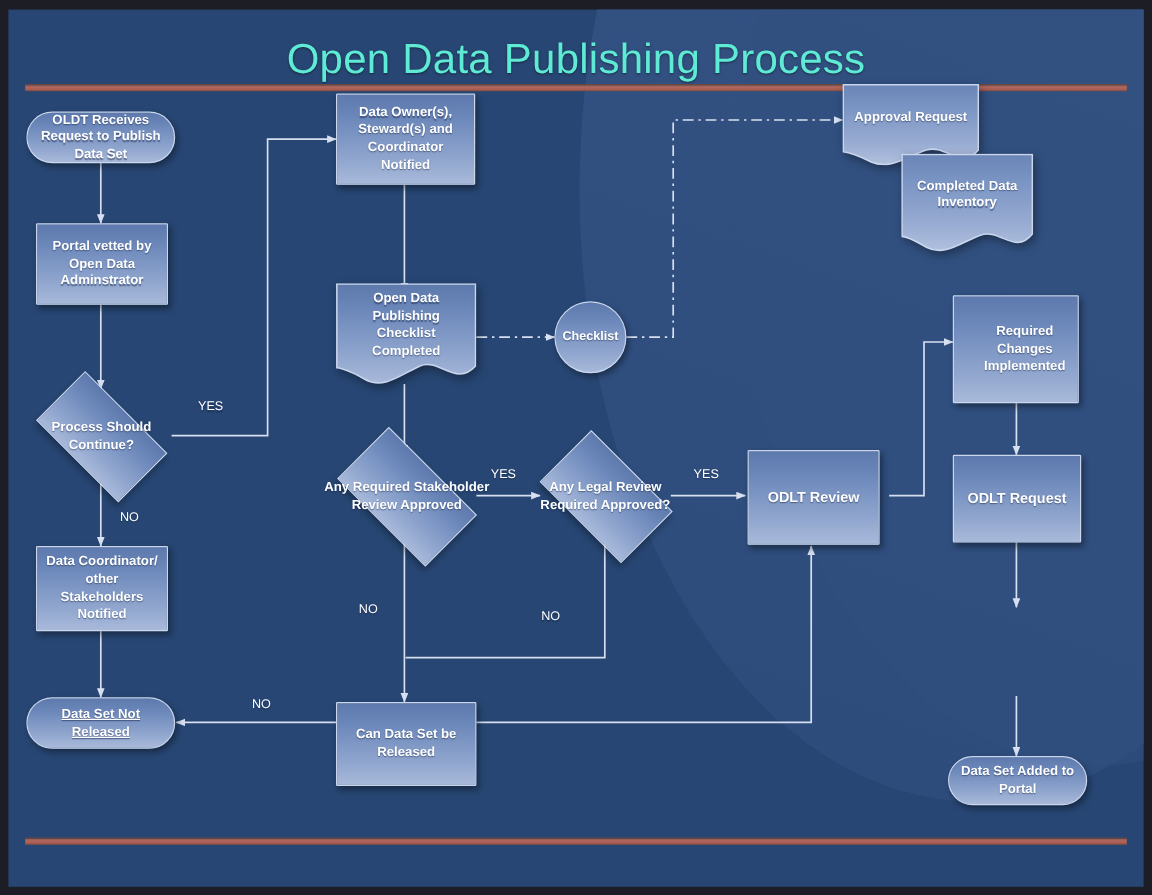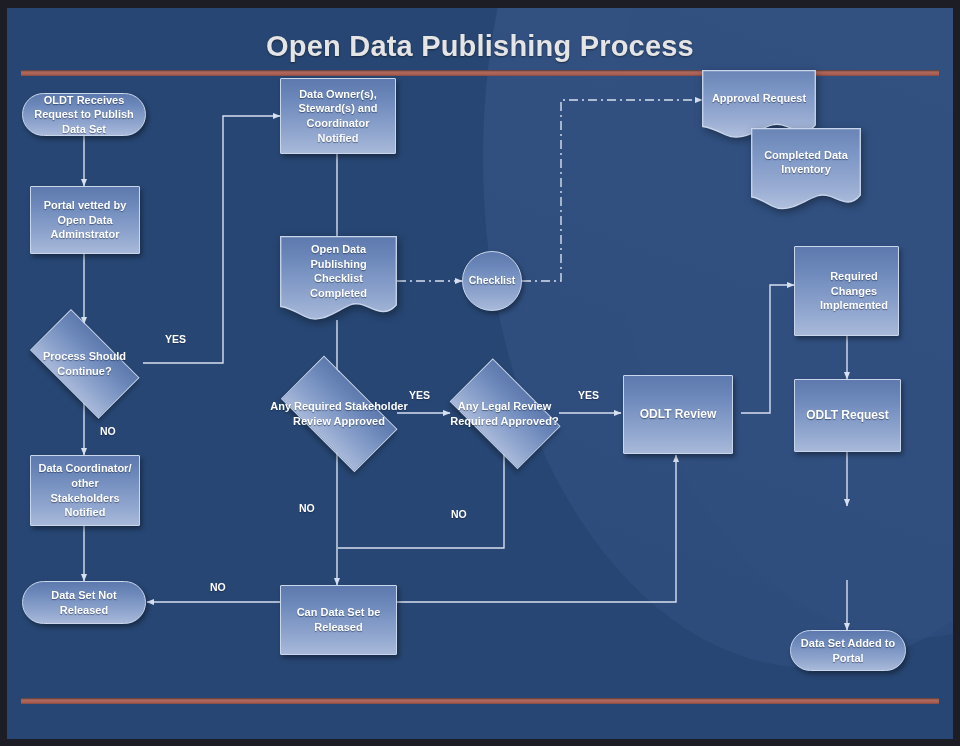--- a/index.html
+++ b/index.html
@@ -35,23 +35,23 @@
     width:600px;height:930px;
     border-radius:50%;
     background:#31507f;
     opacity:.55;
   }
 
   
   #title{
     position:absolute;left:0;top:22px;width:946px;
     text-align:center;
-    color:#e5e5e5;
-    font-size:29px;
-    font-weight:700;
+    color:#5eead4;
+    font-size:35px;
+    font-weight:400;
     letter-spacing:.2px;
     text-shadow:0 1px 2px rgba(0,0,0,.45);
   }
   .rule{
     position:absolute;
     height:5px;
     background:linear-gradient(to bottom,#8e5a52 0%,#b4675c 35%,#a35b50 75%,#7d4a43 100%);
     border-top:1px solid #6c4640;
   }
   #rule-top{left:14px;top:62px;width:918px;}
@@ -121,21 +121,21 @@
     color:#fff;font-weight:bold;font-size:11px;line-height:1.33;
     text-shadow:0 1px 1px rgba(20,35,70,.55);
   }
 
   
   #wires{position:absolute;left:0;top:0;width:946px;height:731px;pointer-events:none;}
 
   
   .elabel{
     position:absolute;
-    color:#ffffff;font-weight:bold;font-size:10.5px;
+    color:#ffffff;font-weight:normal;font-size:10.5px;
     text-shadow:0 1px 1px rgba(20,35,70,.6);
     white-space:nowrap;
   }
 </style>
 </head>
 <body>
 
 <div id="slide">
   <div id="canvas">
 
@@ -211,21 +211,21 @@
 
     <div class="node diamond" style="left:10px;top:316px;width:135px;height:79px;">
       <div class="dia-bg"></div>
       <div class="dia-label">Process Should Continue?</div>
     </div>
 
     <div class="node rect" style="left:23px;top:447px;width:110px;height:71px;">
       <span>Data Coordinator/ other Stakeholders Notified</span>
     </div>
 
-    <div class="node term" style="left:15px;top:573px;width:124px;height:43px;">
+    <div class="node term" style="left:15px;top:573px;width:124px;height:43px;text-decoration:underline;">
       <span>Data Set Not Released</span>
     </div>
 
     <div class="node rect" style="left:273px;top:70px;width:116px;height:76px;">
       <span>Data Owner(s), Steward(s) and Coordinator Notified</span>
     </div>
 
     <div class="node doc" style="left:273px;top:228px;width:117px;height:84px;">
       <svg viewBox="0 0 117 84" preserveAspectRatio="none">
         <defs>

